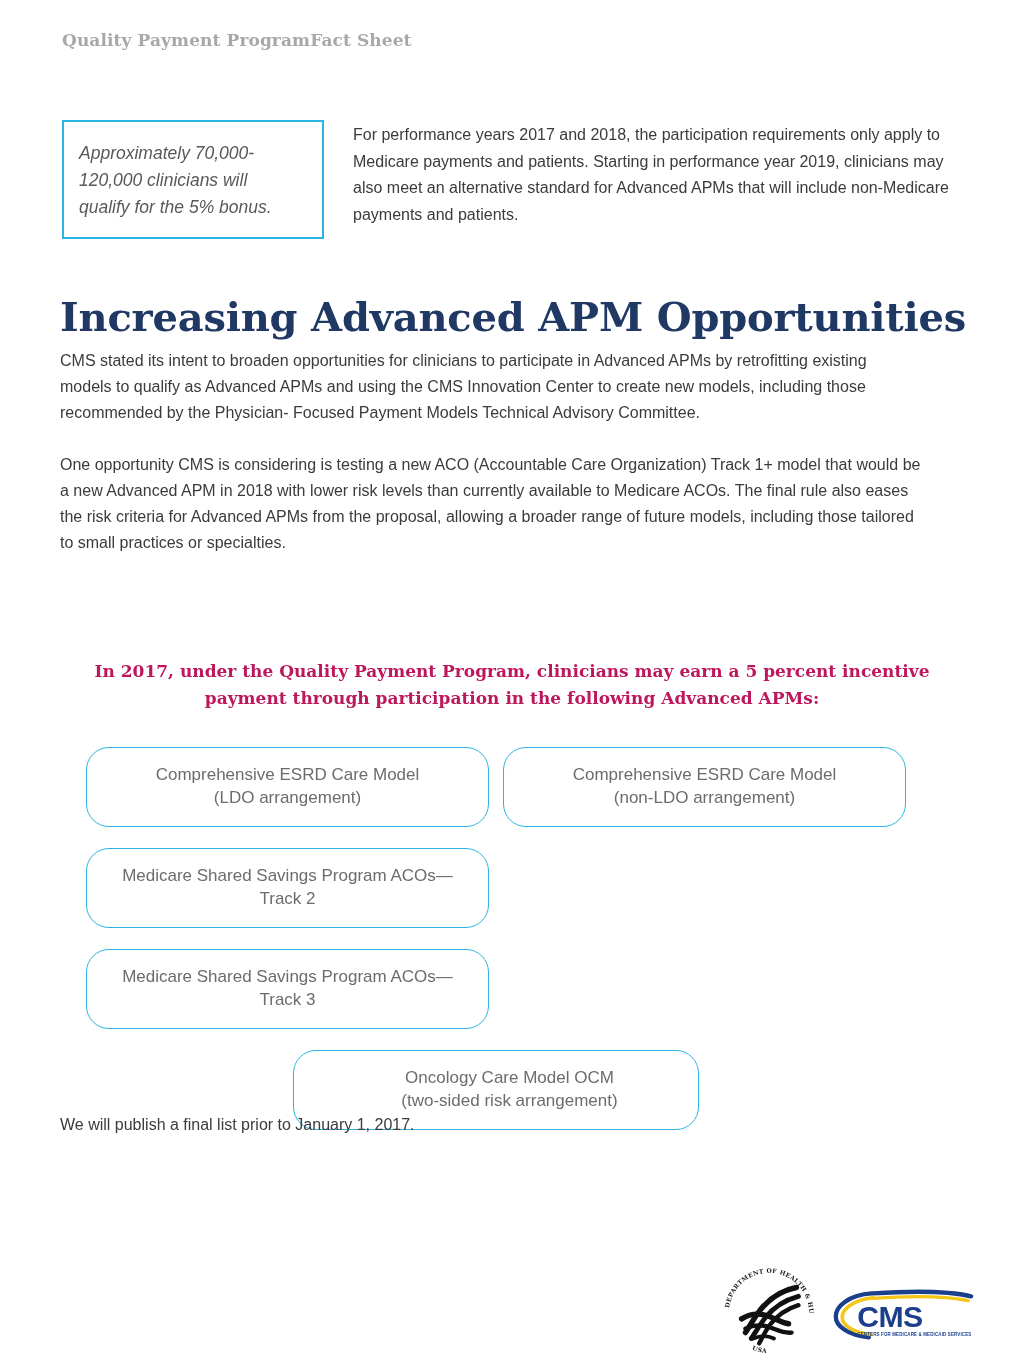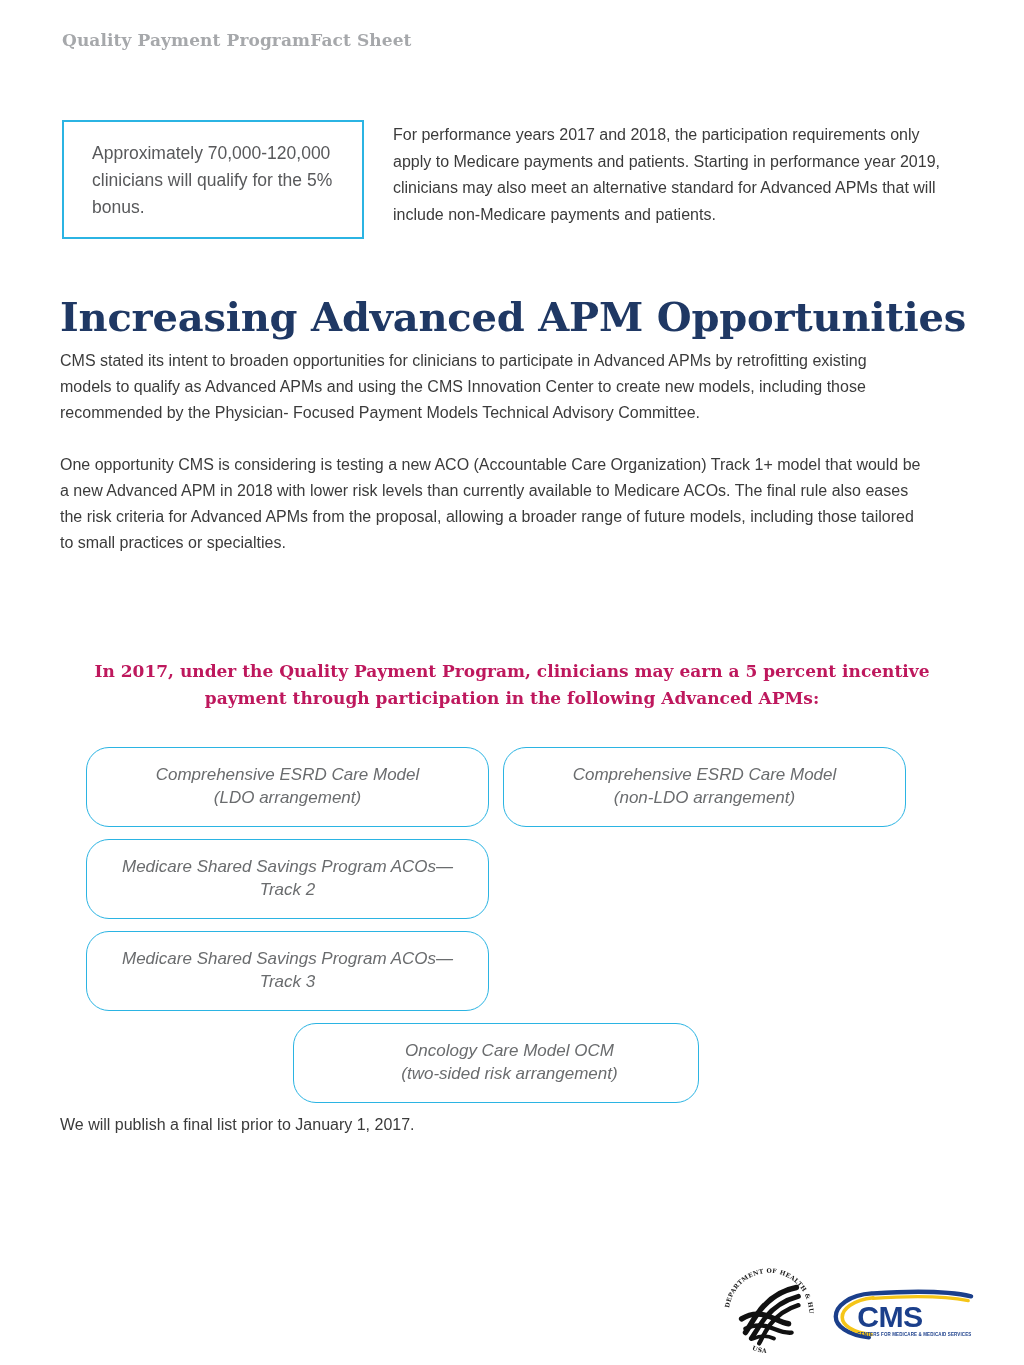--- a/index.html
+++ b/index.html
@@ -38,29 +38,30 @@
   
   .intro-row {
     position: absolute;
     top: 120px;
     left: 62px;
     width: 900px;
     display: flex;
     align-items: flex-start;
   }
   .callout-box {
-    width: 302px;
+    width: 262px;
     min-height: 108px;
     box-sizing: border-box;
     border: 2px solid #2bb4e3;
-    padding: 18px 20px 16px 28px;
+    padding: 18px 20px 16px 15px;
     font-size: 17.5px;
     line-height: 1.55;
     color: #58595b;
     flex: 0 0 auto;
+    font-style: italic;
   }
   .intro-text {
     margin-left: 29px;
     flex: 1 1 auto;
     font-size: 16px;
     line-height: 1.66;
     color: #3b3b3b;
     padding-top: 2px;
   }
 
@@ -108,22 +109,21 @@
   
   .models-grid {
     position: absolute;
     top: 747px;
     left: 86px;
     width: 820px;
   }
   .models-row {
     display: flex;
     justify-content: space-between;
-    margin-bottom: 12px;
-    font-style: italic;
+    margin-bottom: 21px;
   }
   .model-box {
     box-sizing: border-box;
     width: 403px;
     height: 80px;
     border: 1.6px solid #2bb4e3;
     border-radius: 23px;
     display: flex;
     align-items: center;
     justify-content: center;

